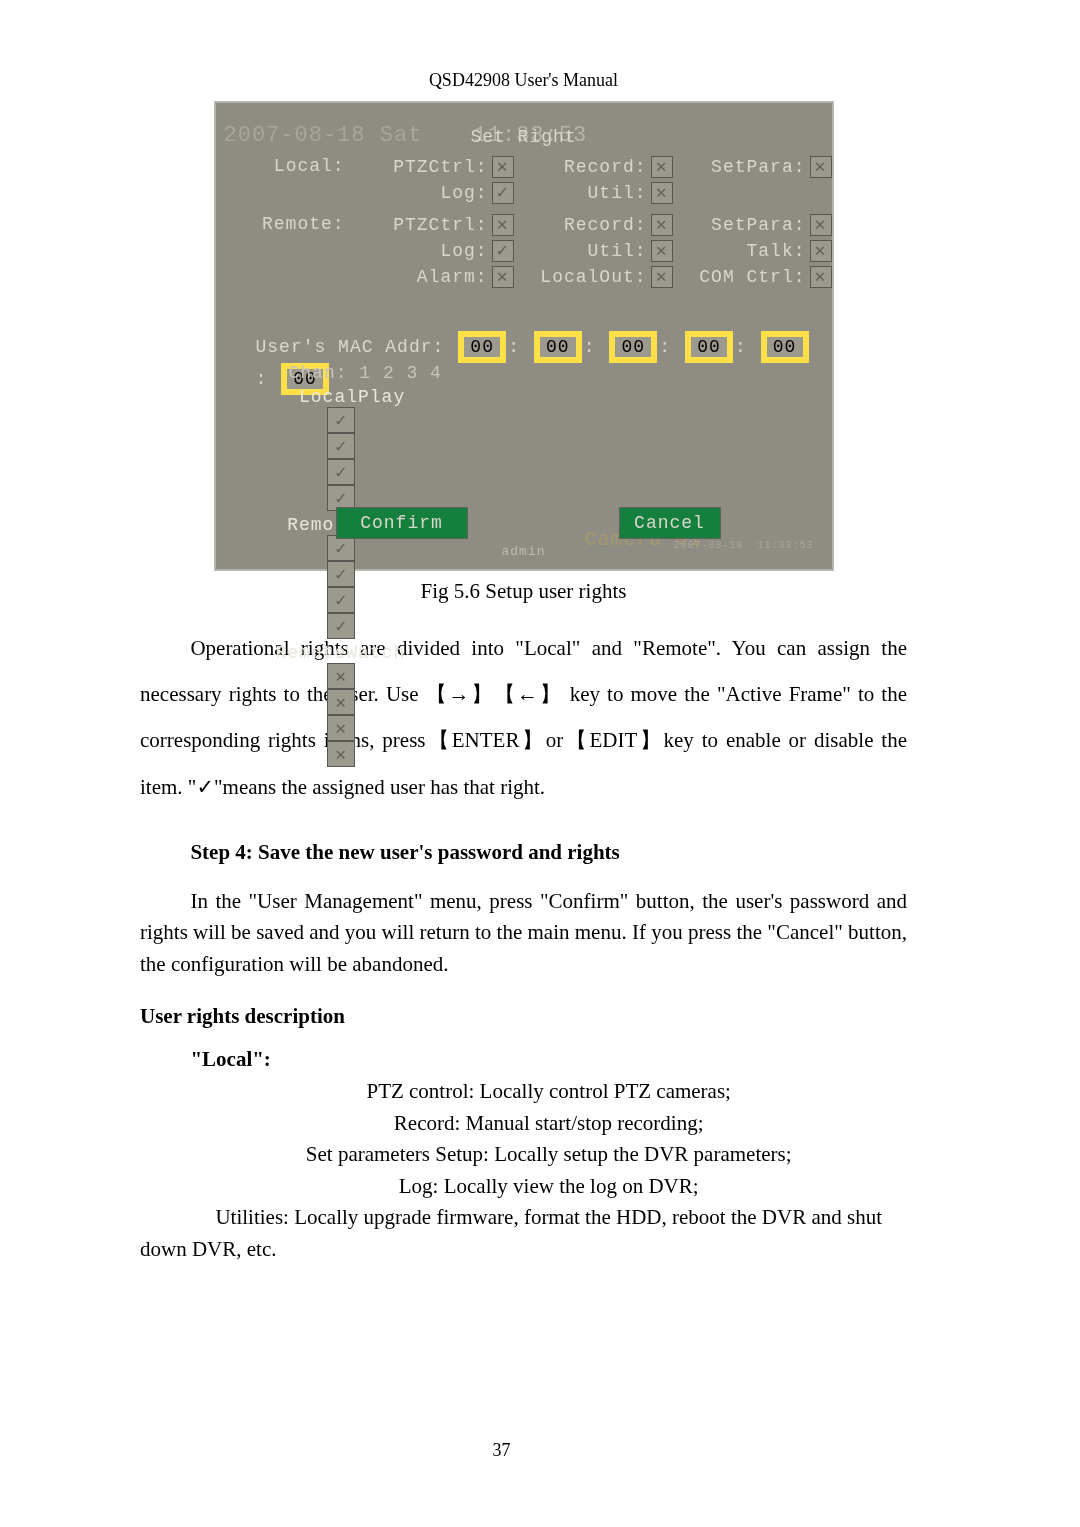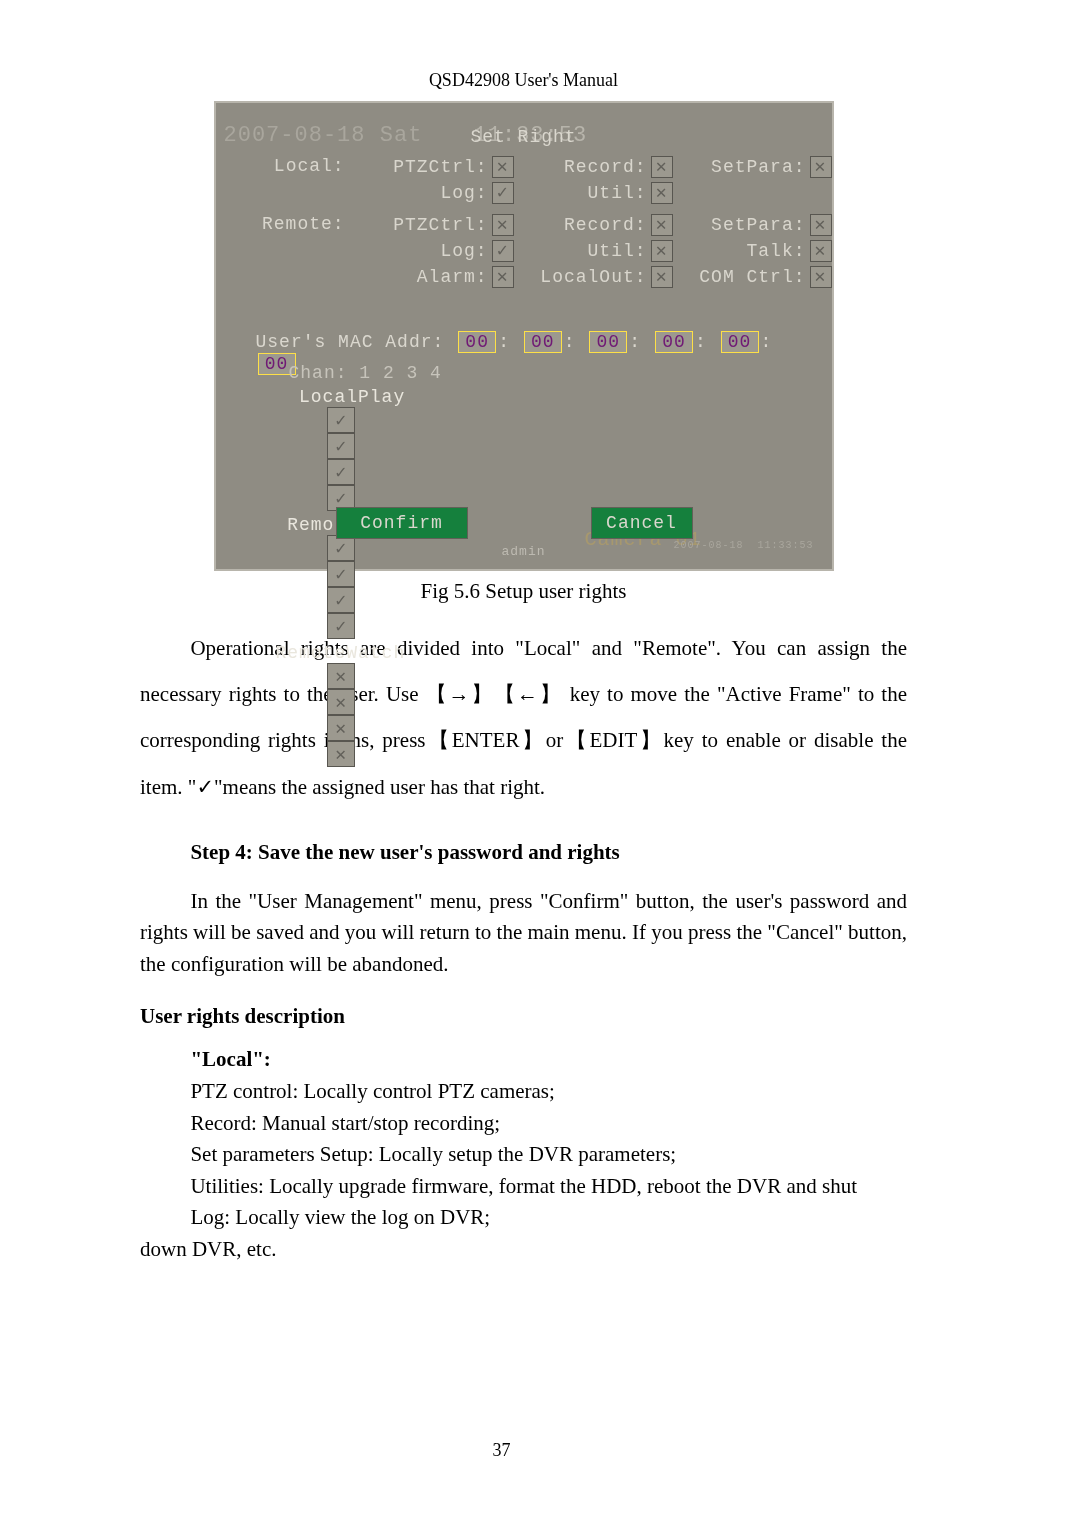--- a/index.html
+++ b/index.html
@@ -127,24 +127,24 @@
     position: absolute;
     top: 228px;
     left: 40px;
     right: 10px;
     color: #dad7ce;
     z-index: 2;
   }
   .mac-row .octet {
     display: inline-block;
     width: 32px;
-    border: 1px solid #fde047;
+    border: 6px solid #fde047;
     background: #9c998f;
     text-align: center;
-    color: #701a75;
+    color: #000000;
     padding: 0 2px;
     margin: 0 2px;
   }
 
   
   .chan {
     position: absolute;
     top: 260px;
     left: 25px;
     z-index: 2;
@@ -184,21 +184,21 @@
     height: 30px;
     border: 1px solid #626058;
     background: #15803d;
     color: #dad7ce;
     text-align: center;
     line-height: 30px;
     font-size: 18px;
     z-index: 2;
   }
   .btn-confirm { left: 120px; }
-  .btn-cancel  { left: 375px; width: 100px; }
+  .btn-cancel  { left: 403px; width: 100px; }
 
   .osd-footer-user {
     position: absolute;
     bottom: 10px;
     width: 100%;
     text-align: center;
     color: #bdbab1;
     font-size: 13px;
     z-index: 2;
   }
@@ -237,21 +237,21 @@
     margin: 6px 0 4px 0;
     text-indent: 2.4em;
   }
   ul.plain {
     list-style: none;
     padding: 0;
     margin: 0;
     font-size: 21px;
     line-height: 1.5;
   }
-  ul.plain li { text-indent: 2.4em; }
+  ul.plain li { text-indent: 2.4em; text-align: center; }
 
   .page-num {
     position: absolute;
     bottom: 66px;
     width: 100%;
     left: 0;
     text-align: center;
     font-size: 18px;
   }
 </style>
@@ -354,19 +354,19 @@
   <div class="step-head">Step 4: Save the new user's password and rights</div>
   <p class="para-dense indent" style="text-align:justify;">In the "User Management" menu, press "Confirm" button, the user's password and rights will be saved and you will return to the main menu. If you press the "Cancel" button, the configuration will be abandoned.</p>
 
   <div class="sect-head">User rights description</div>
 
   <div class="sub-head">"Local":</div>
   <ul class="plain">
     <li>PTZ control: Locally control PTZ cameras;</li>
     <li>Record: Manual start/stop recording;</li>
     <li>Set parameters Setup: Locally setup the DVR parameters;</li>
+    <li>Log: Locally view the log on DVR;</li>
     <li>Utilities: Locally upgrade firmware, format the HDD, reboot the DVR and shut</li>
-    <li>Log: Locally view the log on DVR;</li>
   </ul>
   <div class="para-dense" style="text-indent:0;">down DVR, etc.</div>
 
   <div class="page-num">37</div>
 </div>
 
 </body></html>

